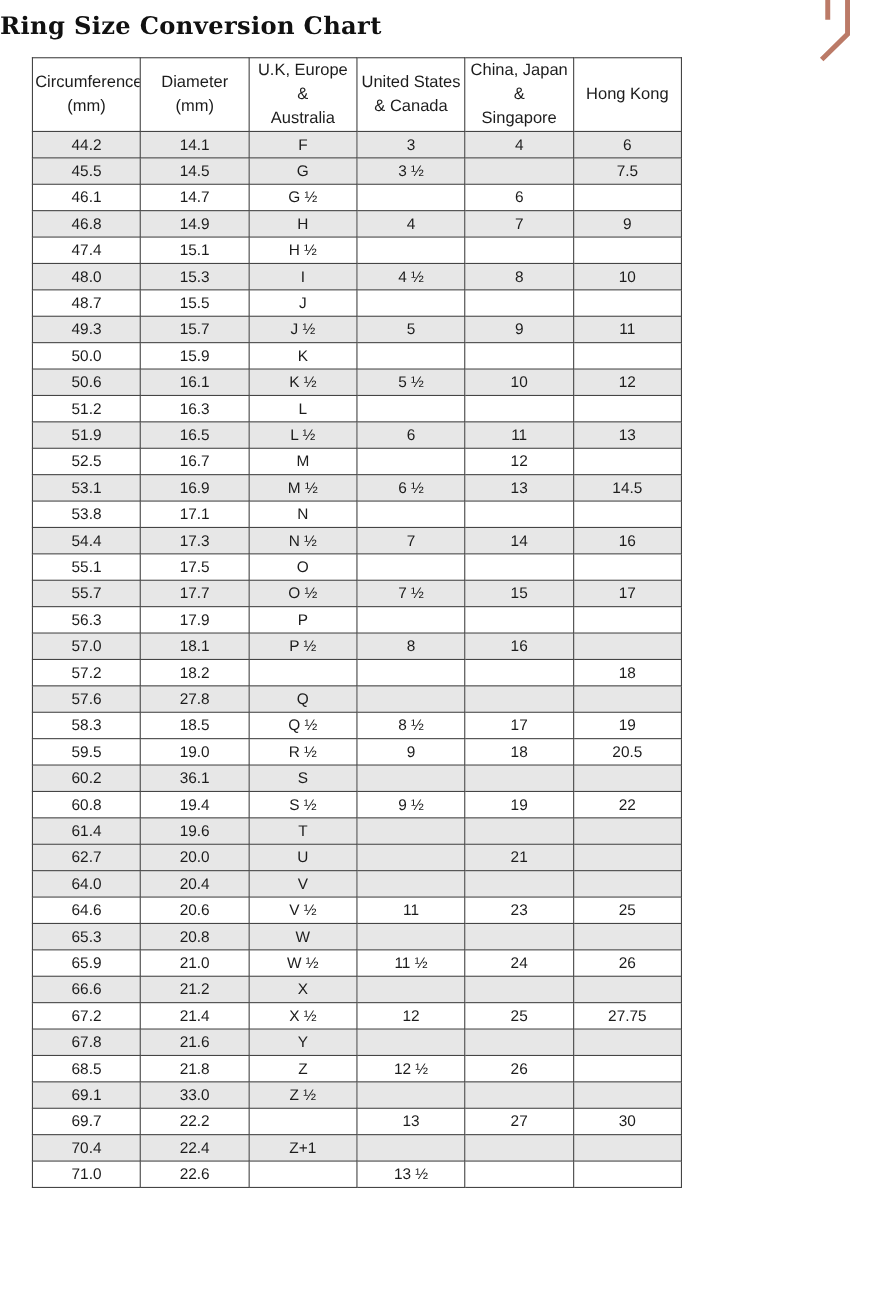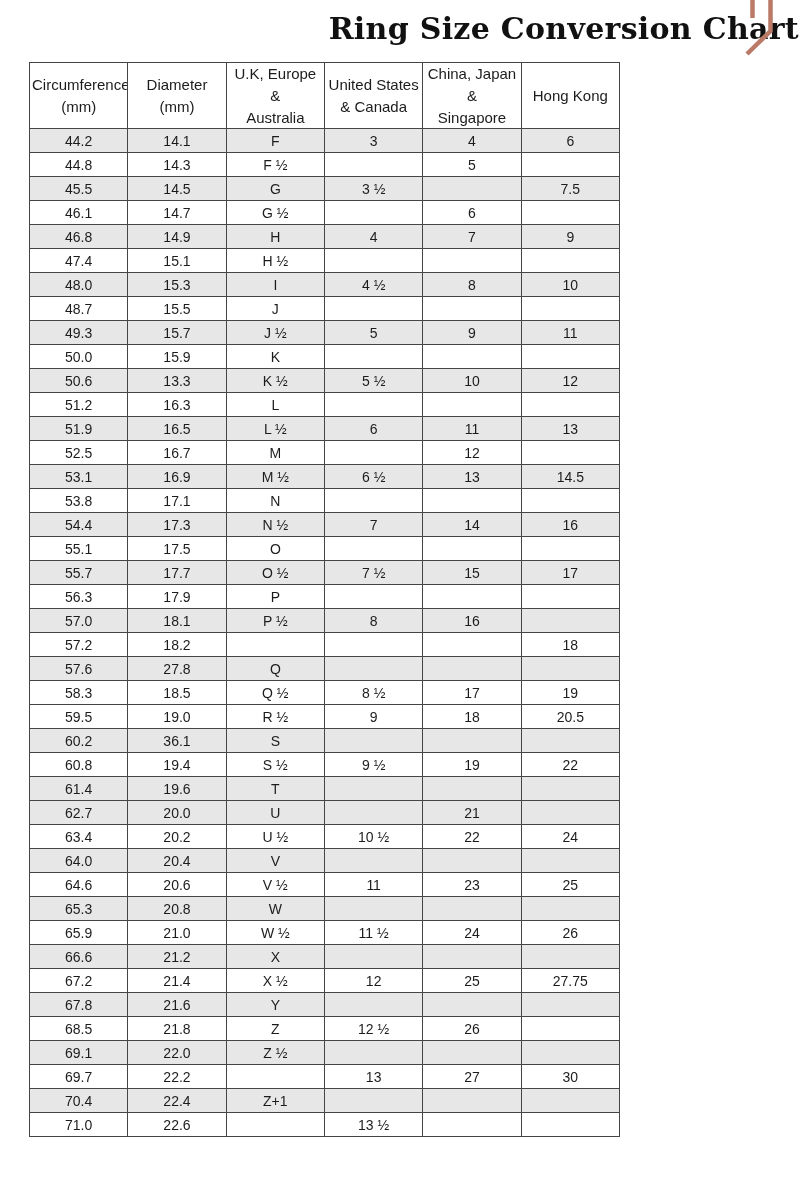--- a/index.html
+++ b/index.html
@@ -16,24 +16,24 @@
     height: 1183px;
     background: #ffffff;
     color: var(--text);
     font-family: "Liberation Sans", sans-serif;
     position: relative;
     overflow: hidden;
   }
   .page-title {
     margin: 0;
     padding-top: 11px;
-    text-align: right;
+    text-align: left;
     font-family: "DejaVu Serif", serif;
     font-weight: 700;
-    font-size: 30px;
+    font-size: 22px;
     line-height: 1.2;
     color: #111111;
     letter-spacing: 0.3px;
   }
   .brand-logo {
     position: absolute;
     top: 0;
     right: 3px;
     width: 56px;
     height: 60px;
@@ -97,28 +97,20 @@
   </thead>
   <tbody>
       <tr class="shaded">
         <td>44.2</td>
         <td>14.1</td>
         <td>F</td>
         <td>3</td>
         <td>4</td>
         <td>6</td>
       </tr>
-      <tr>
-        <td>44.8</td>
-        <td>14.3</td>
-        <td>F ½</td>
-        <td></td>
-        <td>5</td>
-        <td></td>
-      </tr>
       <tr class="shaded">
         <td>45.5</td>
         <td>14.5</td>
         <td>G</td>
         <td>3 ½</td>
         <td></td>
         <td>7.5</td>
       </tr>
       <tr>
         <td>46.1</td>
@@ -171,21 +163,21 @@
       <tr>
         <td>50.0</td>
         <td>15.9</td>
         <td>K</td>
         <td></td>
         <td></td>
         <td></td>
       </tr>
       <tr class="shaded">
         <td>50.6</td>
-        <td>13.3</td>
+        <td>16.1</td>
         <td>K ½</td>
         <td>5 ½</td>
         <td>10</td>
         <td>12</td>
       </tr>
       <tr>
         <td>51.2</td>
         <td>16.3</td>
         <td>L</td>
         <td></td>
@@ -321,28 +313,20 @@
         <td></td>
       </tr>
       <tr class="shaded">
         <td>62.7</td>
         <td>20.0</td>
         <td>U</td>
         <td></td>
         <td>21</td>
         <td></td>
       </tr>
-      <tr>
-        <td>63.4</td>
-        <td>20.2</td>
-        <td>U ½</td>
-        <td>10 ½</td>
-        <td>22</td>
-        <td>24</td>
-      </tr>
       <tr class="shaded">
         <td>64.0</td>
         <td>20.4</td>
         <td>V</td>
         <td></td>
         <td></td>
         <td></td>
       </tr>
       <tr>
         <td>64.6</td>
@@ -395,21 +379,21 @@
       <tr>
         <td>68.5</td>
         <td>21.8</td>
         <td>Z</td>
         <td>12 ½</td>
         <td>26</td>
         <td></td>
       </tr>
       <tr class="shaded">
         <td>69.1</td>
-        <td>22.0</td>
+        <td>33.0</td>
         <td>Z ½</td>
         <td></td>
         <td></td>
         <td></td>
       </tr>
       <tr>
         <td>69.7</td>
         <td>22.2</td>
         <td></td>
         <td>13</td>

